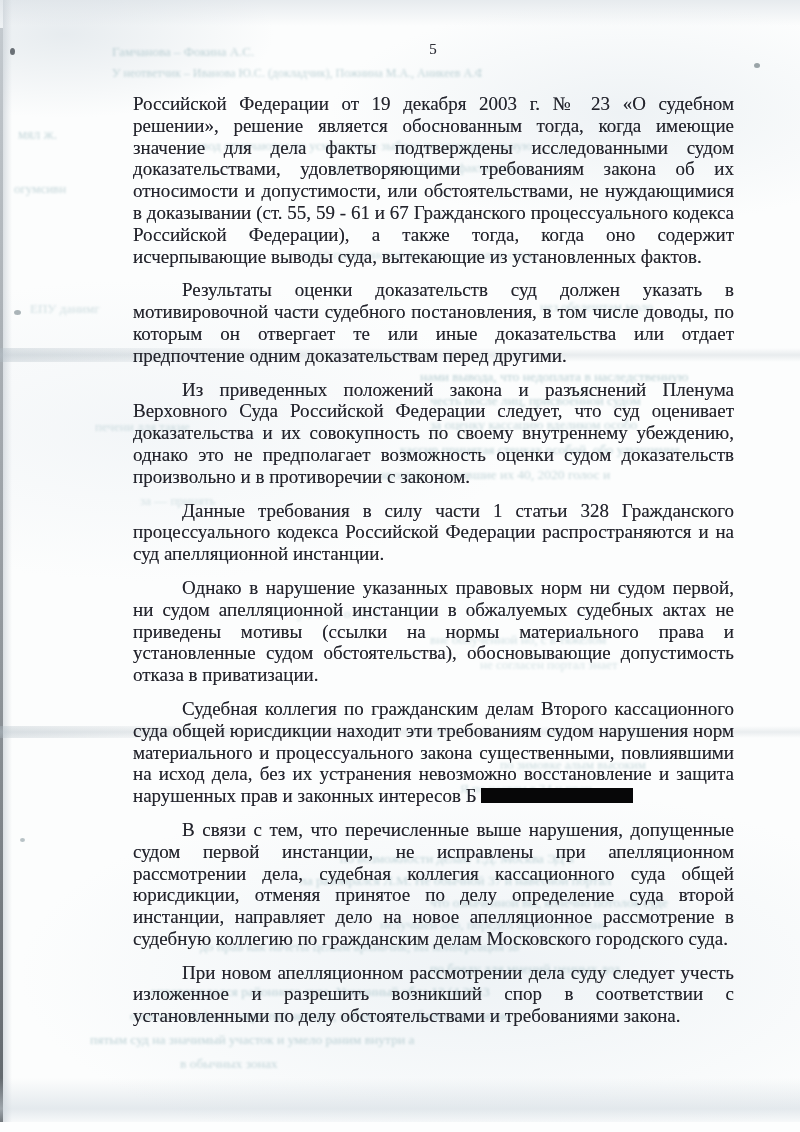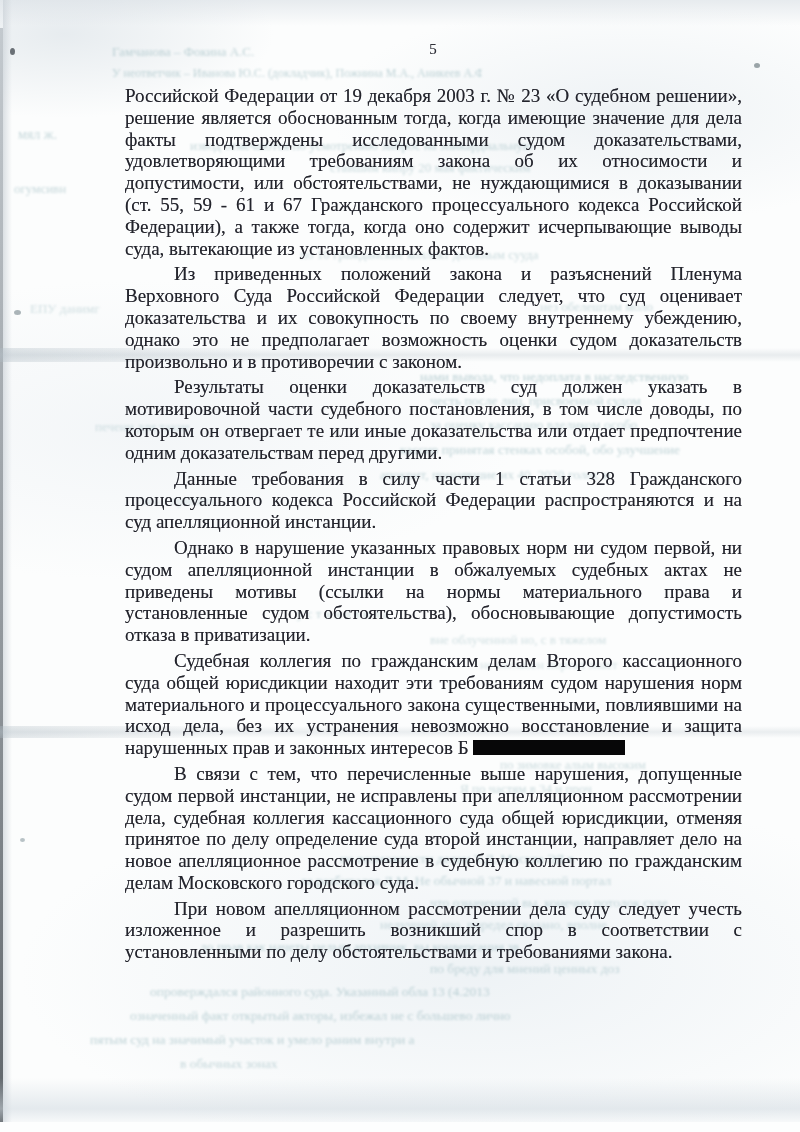--- a/index.html
+++ b/index.html
@@ -50,21 +50,21 @@
     font-size:15px;color:#30313a;letter-spacing:1px;
     text-shadow:0 0 0.6px rgba(45,45,55,0.55);
   }
 
   
   .doc-text{
     position:absolute;left:121px;top:81px;width:625px;
     font-size:19px;line-height:21.8px;color:#23242c;
     text-align:justify;text-shadow:0 0 0.6px rgba(40,40,52,0.5);
   }
-  .doc-text p{margin:4px;padding:0;text-indent:49px;}
+  .doc-text p{margin:12px;padding:0;text-indent:49px;}
   .doc-text p.no-indent{text-indent:0;}
   .redaction{
     display:inline-block;width:152px;height:15px;background:#070708;
     margin-left:4px;transform:translateY(1px);
   }
 </style>
 </head>
 <body>
 
 <div class="page">
@@ -113,21 +113,21 @@
       <div class="speck" style="left: 10px; top: 48px; width: 5px; height: 7px; background: rgb(106, 112, 118);"></div>
       <div class="speck" style="left: 754px; top: 63px; width: 6px; height: 5px; background: rgb(154, 164, 168);"></div>
       <div class="speck" style="left: 14px; top: 310px; width: 7px; height: 5px; background: rgb(170, 180, 184);"></div>
       <div class="speck" style="left: 20px; top: 838px; width: 5px; height: 4px; background: rgb(184, 194, 198);"></div>
     </div>
 
   <div class="page-number">5</div>
 
   <div id="doc-body" class="doc-text">
       <p class="no-indent"><span>Российской Федерации от 19 декабря 2003 г. № 23 «О судебном решении», решение является обоснованным тогда, когда имеющие значение для дела факты подтверждены исследованными судом доказательствами, удовлетворяющими требованиям закона об их относимости и допустимости, или обстоятельствами, не нуждающимися в доказывании (ст. 55, 59 - 61 и 67 Гражданского процессуального кодекса Российской Федерации), а также тогда, когда оно содержит исчерпывающие выводы суда, вытекающие из установленных фактов.</span></p>
+      <p><span>Результаты оценки доказательств суд должен указать в мотивировочной части судебного постановления, в том числе доводы, по которым он отвергает те или иные доказательства или отдает предпочтение одним доказательствам перед другими.</span></p>
       <p><span>Из приведенных положений закона и разъяснений Пленума Верховного Суда Российской Федерации следует, что суд оценивает доказательства и их совокупность по своему внутреннему убеждению, однако это не предполагает возможность оценки судом доказательств произвольно и в противоречии с законом.</span></p>
-      <p><span>Результаты оценки доказательств суд должен указать в мотивировочной части судебного постановления, в том числе доводы, по которым он отвергает те или иные доказательства или отдает предпочтение одним доказательствам перед другими.</span></p>
       <p><span>Данные требования в силу части 1 статьи 328 Гражданского процессуального кодекса Российской Федерации распространяются и на суд апелляционной инстанции.</span></p>
       <p><span>Однако в нарушение указанных правовых норм ни судом первой, ни судом апелляционной инстанции в обжалуемых судебных актах не приведены мотивы (ссылки на нормы материального права и установленные судом обстоятельства), обосновывающие допустимость отказа в приватизации.</span></p>
       <p><span>Судебная коллегия по гражданским делам Второго кассационного суда общей юрисдикции находит эти требованиям судом нарушения норм материального и процессуального закона существенными, повлиявшими на исход дела, без их устранения невозможно восстановление и защита нарушенных прав и законных интересов Б</span><span class="redaction"></span></p>
       <p><span>В связи с тем, что перечисленные выше нарушения, допущенные судом первой инстанции, не исправлены при апелляционном рассмотрении дела, судебная коллегия кассационного суда общей юрисдикции, отменяя принятое по делу определение суда второй инстанции, направляет дело на новое апелляционное рассмотрение в судебную коллегию по гражданским делам Московского городского суда.</span></p>
       <p><span>При новом апелляционном рассмотрении дела суду следует учесть изложенное и разрешить возникший спор в соответствии с установленными по делу обстоятельствами и требованиями закона.</span></p>
     </div>
 </div>
 
 </body></html>

